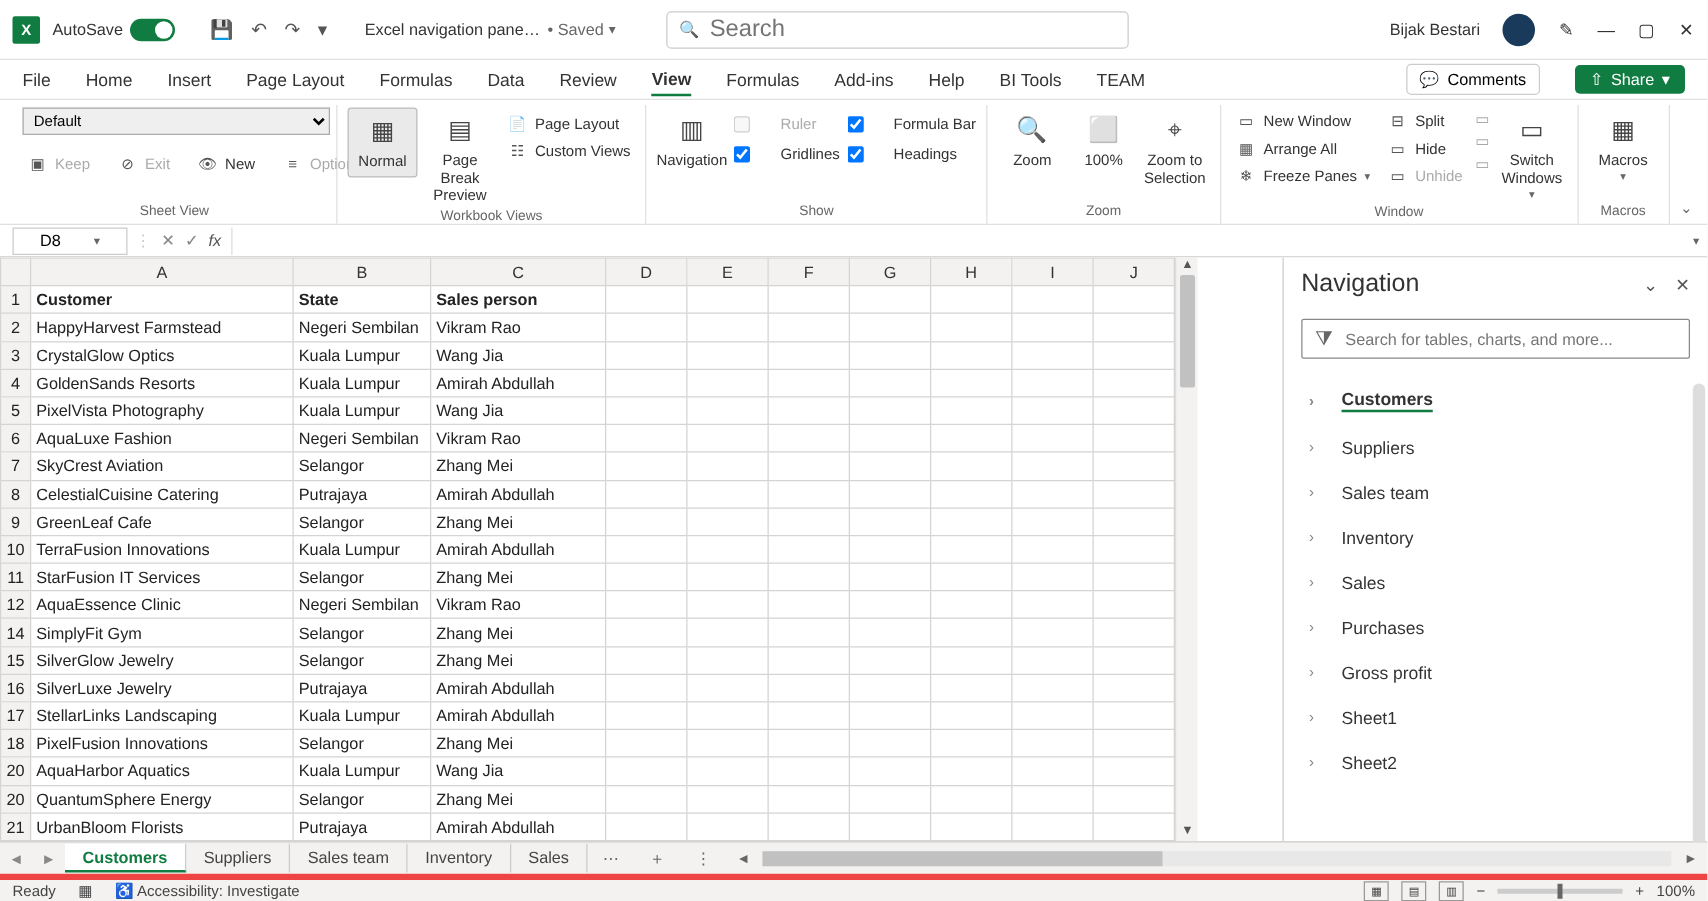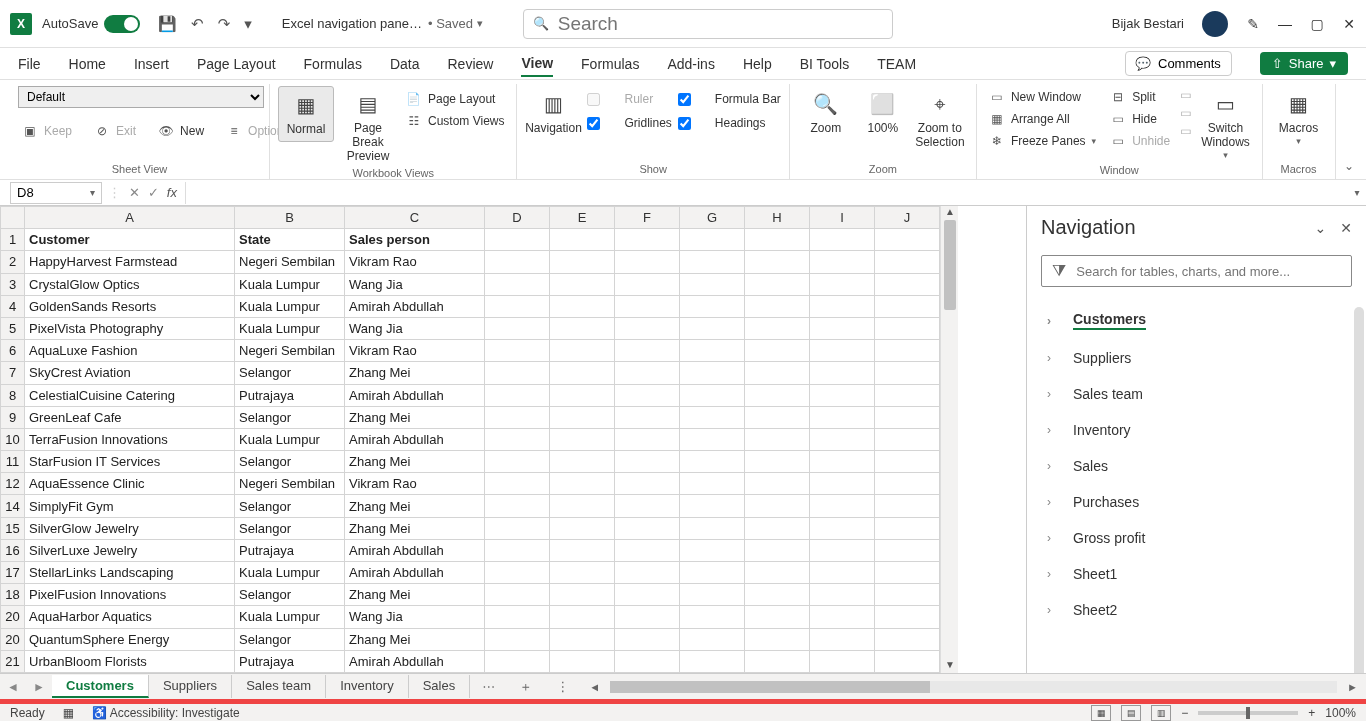--- a/index.html
+++ b/index.html
@@ -2,21 +2,21 @@
 <html><head>
 <meta charset="utf-8">
 <style>
   * { box-sizing: border-box; margin: 0; padding: 0; font-family: "Segoe UI", Arial, sans-serif; }
   html, body { width: 1366px; height: 721px; overflow: hidden; background: #f5f5f5; }
   .app { display: flex; flex-direction: column; height: 100%; }
 
   
   .titlebar { height: 48px; background: #fff; display: flex; align-items: center; padding: 0 10px; font-size: 13px; color: #333; border-bottom: 1px solid #e0e0e0; }
   .titlebar .excel-icon { width: 22px; height: 22px; background: #107c41; color: #fff; display: flex; align-items: center; justify-content: center; font-weight: bold; font-size: 12px; border-radius: 2px; margin-right: 10px; }
-  .titlebar .autosave { display: flex; align-items: center; gap: 6px; margin-right: 10px; }
+  .titlebar .autosave { display: flex; align-items: center; gap: 6px; margin-right: 20px; }
   .titlebar .toggle { width: 36px; height: 18px; background: #107c41; border-radius: 10px; position: relative; }
   .titlebar .toggle::after { content: ""; position: absolute; right: 2px; top: 2px; width: 14px; height: 14px; background: #fff; border-radius: 50%; }
   .titlebar .qat { display: flex; align-items: center; gap: 14px; margin-left: 8px; color: #555; }
   .titlebar .qat .ic { font-size: 15px; cursor: pointer; }
   .titlebar .filename { margin-left: 30px; color: #333; }
   .titlebar .saved { color: #666; margin-left: 6px; }
   .titlebar .chev { color: #666; margin-left: 4px; font-size: 11px; }
   .titlebar .search { margin-left: 40px; width: 370px; height: 30px; background: #fff; border: 1px solid #ccc; border-radius: 4px; display: flex; align-items: center; padding: 0 10px; color: #666; gap: 8px; }
   .titlebar .search input { border: none; outline: none; flex: 1; font-size: 19px; }
   .titlebar .right { margin-left: auto; display: flex; align-items: center; gap: 18px; }
@@ -46,21 +46,21 @@
   .small-btn.disabled { color: #aaa; }
   .chk { display: flex; align-items: center; gap: 24px; font-size: 12px; padding: 2px 0; }
   .chk input { width: 13px; height: 13px; }
   .chk.disabled { color: #aaa; }
   .sheet-view-select { width: 246px; height: 22px; border: 1px solid #aaa; font-size: 12px; padding: 0 4px; }
   .sv-row { display: flex; gap: 14px; margin-top: 8px; }
   .ribbon-collapse { position: absolute; right: 12px; bottom: 6px; font-size: 12px; color: #666; cursor: pointer; }
 
   
   .formulabar { height: 26px; background: #fff; display: flex; align-items: center; border-bottom: 1px solid #ccc; font-size: 13px; }
-  .namebox { width: 92px; height: 22px; border: 1px solid #ccc; margin-left: 10px; padding: 0 6px; display: flex; align-items: center; justify-content: space-between; }
+  .namebox { width: 92px; height: 22px; border: 1px solid #ccc; margin-left: 10px; padding: 0 21px; display: flex; align-items: center; justify-content: space-between; }
   .namebox .dd { font-size: 10px; color: #666; }
   .fx-area { display: flex; align-items: center; gap: 8px; margin-left: 8px; color: #888; }
   .fx-area .fx { font-style: italic; color: #555; }
   .formula-input { flex: 1; height: 22px; border: none; border-left: 1px solid #ddd; margin-left: 8px; padding: 0 6px; outline: none; }
   .fb-dd { width: 18px; text-align: center; color: #666; font-size: 10px; }
 
   
   .main { flex: 1; display: flex; overflow: hidden; background: #fff; }
   .grid-area { flex: 1; display: flex; overflow: hidden; position: relative; }
   .grid-table { border-collapse: collapse; font-size: 13px; color: #222; table-layout: fixed; }

